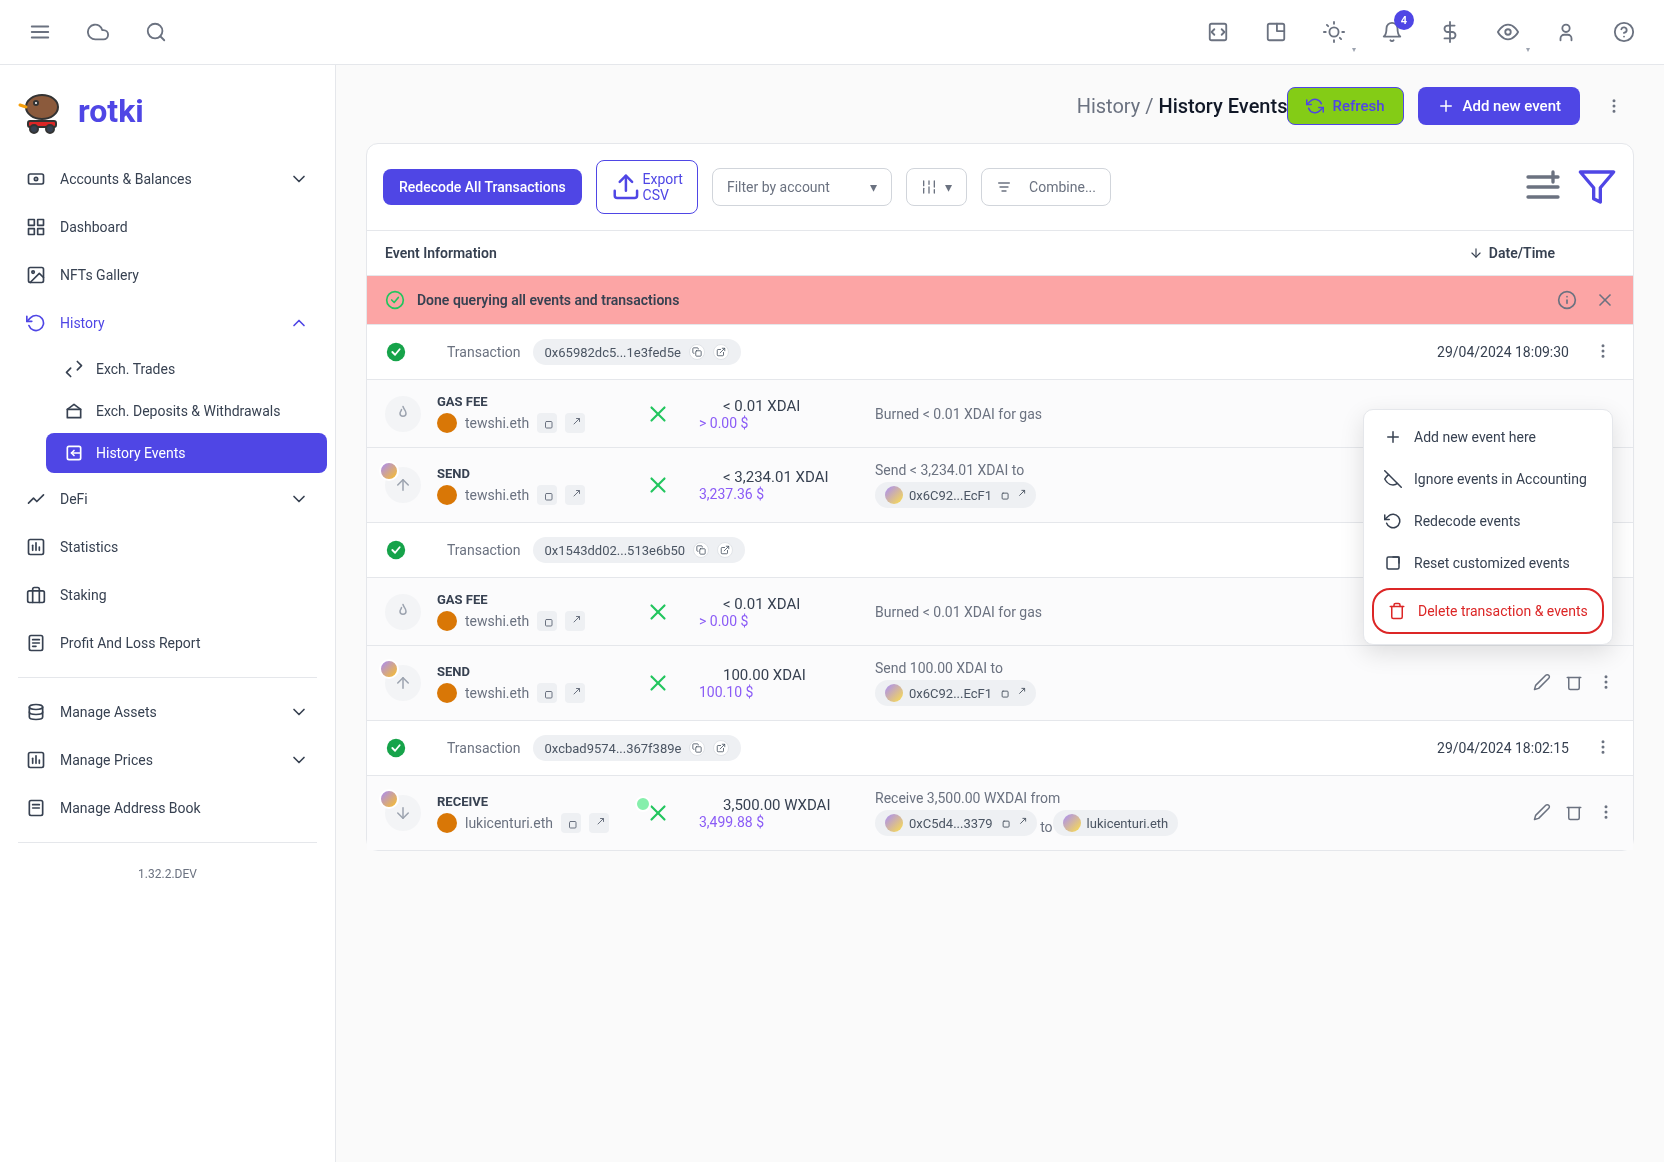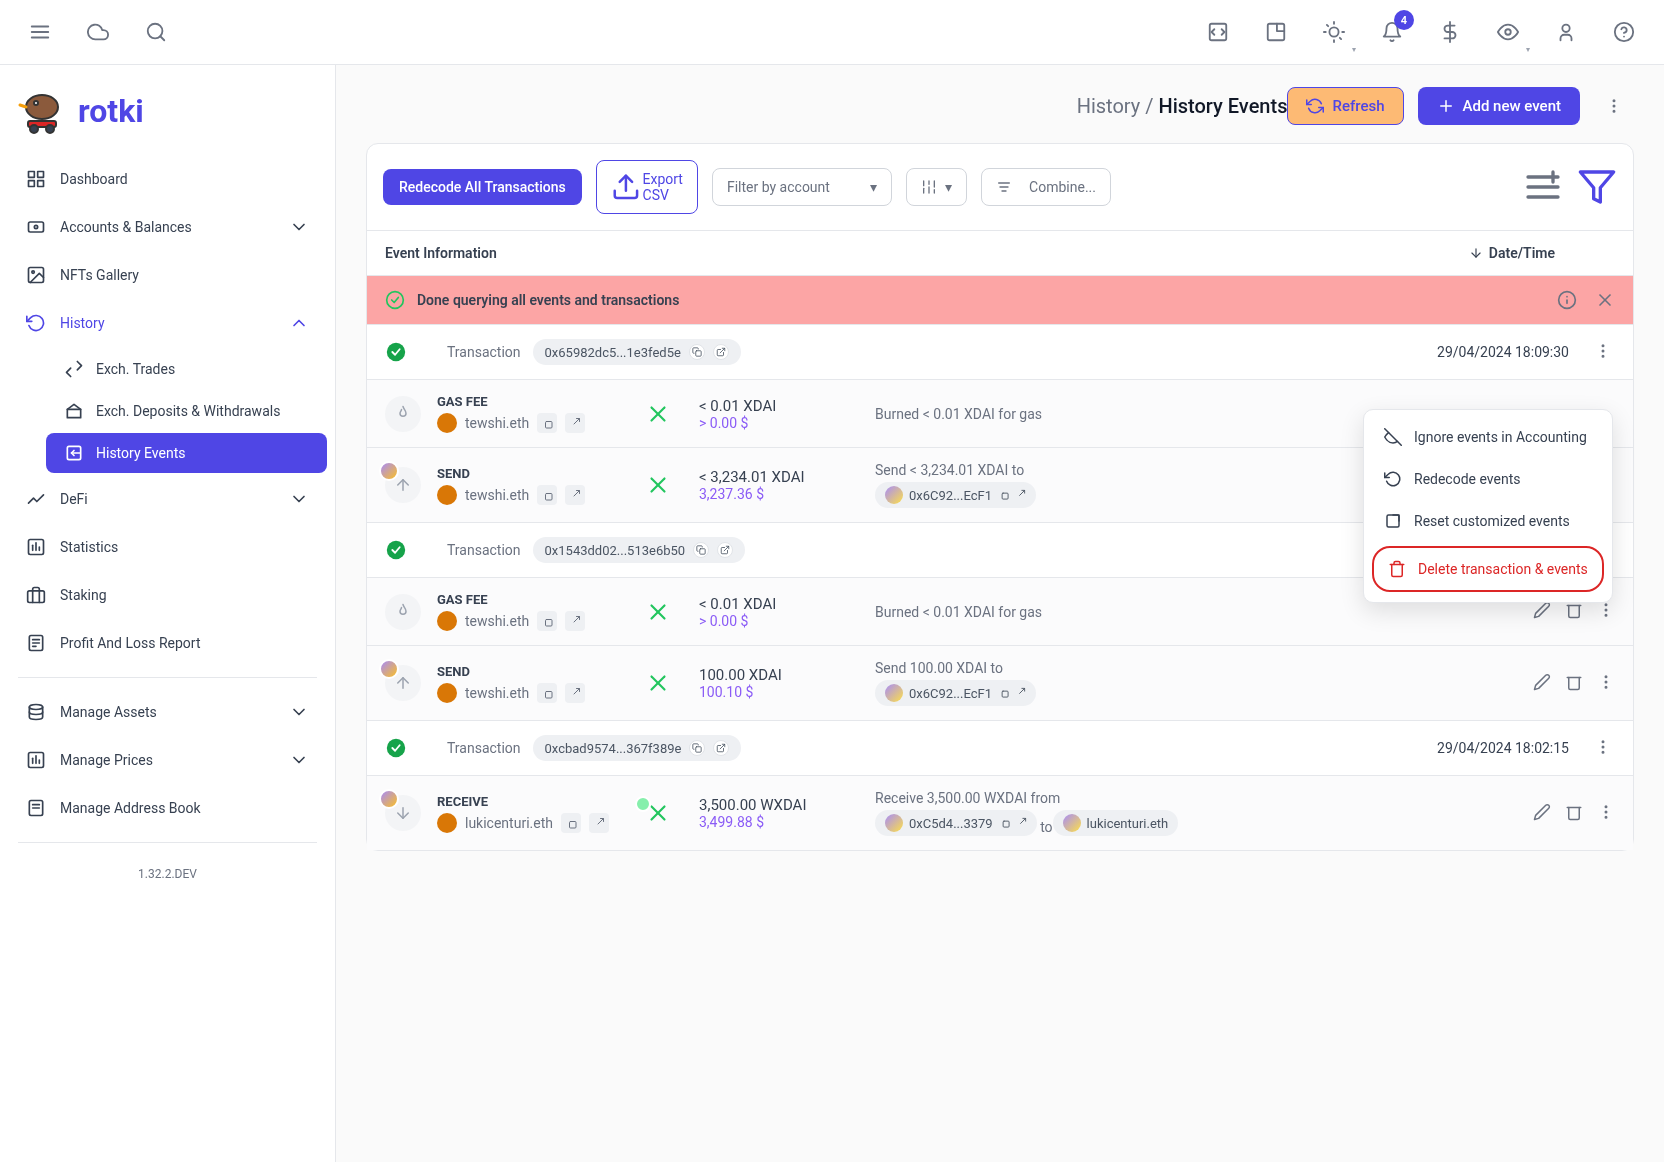--- a/index.html
+++ b/index.html
@@ -26,21 +26,21 @@
 .nav-sub .nav-item.active { background: #4f46e5; color: #fff; }
 .nav-divider { border-top: 1px solid #e5e7eb; margin: 10px 18px; }
 .version { text-align: center; color: #6b7280; font-size: 12px; padding: 14px 0; }
 
 .main { flex: 1; overflow-y: auto; background: #fafafa; padding: 22px 30px; }
 .page-head { display: flex; align-items: center; justify-content: flex-end; margin-bottom: 18px; }
 .breadcrumb { font-size: 20px; color: #6b7280; }
 .breadcrumb .current { color: #111827; font-weight: 500; }
 .page-actions { display: flex; align-items: center; gap: 14px; }
 .btn { display: inline-flex; align-items: center; gap: 8px; padding: 9px 18px; border-radius: 8px; font-size: 15px; font-weight: 500; cursor: pointer; border: 1px solid transparent; }
-.btn-outline-primary { border-color: #4f46e5; color: #4f46e5; background: #fdba74; }
+.btn-outline-primary { border-color: #4f46e5; color: #4f46e5; background: #84cc16; }
 .btn-primary { background: #4f46e5; color: #fff; }
 .btn-icon-only { width: 40px; padding: 9px; justify-content: center; }
 .btn svg { width: 18px; height: 18px; }
 
 .card { background: #fff; border: 1px solid #e5e7eb; border-radius: 12px; }
 .toolbar { display: flex; align-items: center; gap: 14px; padding: 16px; flex-wrap: wrap; }
 .btn-solid { background: #4f46e5; color: #fff; border-radius: 8px; padding: 10px 16px; font-weight: 500; }
 .btn-outline { border: 1px solid #d1d5db; background: #fff; border-radius: 8px; padding: 10px 14px; display: flex; align-items: center; gap: 2px; color: #374151; }
 .btn-outline.primary-text { color: #4f46e5; border-color: #4f46e5; }
 .select { border: 1px solid #d1d5db; border-radius: 8px; padding: 10px 14px; display: flex; align-items: center; gap: 8px; color: #6b7280; min-width: 180px; justify-content: space-between; background: #fff; }
@@ -70,21 +70,21 @@
 .event-meta { width: 180px; }
 .event-type { font-weight: 700; color: #374151; font-size: 13px; margin-bottom: 4px; }
 .addr-row { display: flex; align-items: center; gap: 8px; }
 .avatar-mini { width: 20px; height: 20px; border-radius: 50%; background: #d97706; }
 .addr-name { color: #6b7280; font-size: 14px; }
 .mini-act { width: 20px; height: 20px; display: flex; align-items: center; justify-content: center; background: #eef0f3; border-radius: 4px; color: #6b7280; }
 .token-col { width: 50px; display: flex; align-items: center; justify-content: center; position: relative; }
 .token-x { width: 26px; height: 26px; color: #22c55e; }
 .token-sub { position: absolute; top: -4px; left: 2px; width: 16px; height: 16px; border-radius: 50%; background: #86efac; border: 2px solid #fff; }
 .amount-col { width: 160px; }
-.amount-main { color: #374151; font-size: 15px; }
+.amount-main { color: #374151; font-size: 15px; margin-left: 24px; }
 .amount-sub { color: #8b5cf6; font-size: 14px; }
 .desc-col { flex: 1; color: #6b7280; }
 .desc-col .addr-chip { display: inline-flex; align-items: center; gap: 6px; background: #eef0f3; border-radius: 14px; padding: 4px 10px; font-family: monospace; font-size: 13px; color: #4b5563; margin-top: 4px; }
 .desc-col .addr-chip .dot { width: 18px; height: 18px; border-radius: 50%; background: linear-gradient(135deg, #a78bfa, #fde047); }
 .row-actions { display: flex; align-items: center; gap: 14px; color: #6b7280; }
 
 .dropdown { position: absolute; background: #fff; border: 1px solid #e5e7eb; border-radius: 10px; box-shadow: 0 8px 24px rgba(0,0,0,0.12); padding: 6px; min-width: 250px; z-index: 100; }
 .dropdown-item { display: flex; align-items: center; gap: 12px; padding: 12px 14px; border-radius: 8px; color: #374151; cursor: pointer; }
 .dropdown-item svg { width: 18px; height: 18px; }
 .dropdown-item.danger { color: #dc2626; border: 2px solid #dc2626; border-radius: 18px; margin: 4px 2px; }
@@ -187,36 +187,36 @@
           <path d="M8 20 L2 18" stroke="#f59e0b" stroke-width="3"></path>
           <rect x="10" y="34" width="28" height="6" rx="2" fill="#dc2626"></rect>
           <circle cx="16" cy="42" r="4" fill="#374151"></circle>
           <circle cx="32" cy="42" r="4" fill="#374151"></circle>
         </svg>
       <span class="logo-text">rotki</span>
     </div>
 
     <div class="nav-item">
         <svg viewBox="0 0 24 24">
+          <rect x="3" y="6" width="18" height="12" rx="2"></rect>
+          <circle cx="12" cy="12" r="2"></circle>
+        </svg>
+        <span>Accounts &amp; Balances</span>
+        <svg class="chev" viewBox="0 0 24 24" width="16">
+          <polyline points="6 9 12 15 18 9"></polyline>
+        </svg>
+      </div>
+    <div class="nav-item">
+        <svg viewBox="0 0 24 24">
           <rect x="3" y="3" width="7" height="7"></rect>
           <rect x="14" y="3" width="7" height="7"></rect>
           <rect x="3" y="14" width="7" height="7"></rect>
           <rect x="14" y="14" width="7" height="7"></rect>
         </svg>
         <span>Dashboard</span>
-      </div>
-    <div class="nav-item">
-        <svg viewBox="0 0 24 24">
-          <rect x="3" y="6" width="18" height="12" rx="2"></rect>
-          <circle cx="12" cy="12" r="2"></circle>
-        </svg>
-        <span>Accounts &amp; Balances</span>
-        <svg class="chev" viewBox="0 0 24 24" width="16">
-          <polyline points="6 9 12 15 18 9"></polyline>
-        </svg>
       </div>
     <div class="nav-item">
         <svg viewBox="0 0 24 24">
           <rect x="3" y="3" width="18" height="18" rx="2"></rect>
           <circle cx="8.5" cy="8.5" r="1.5"></circle>
           <polyline points="21 15 16 10 5 21"></polyline>
         </svg>
         <span>NFTs Gallery</span>
       </div>
     <div class="nav-item active-parent">
@@ -819,20 +819,27 @@
                   <circle cx="12" cy="12" r="1"></circle>
                   <circle cx="12" cy="19" r="1"></circle>
                 </svg></span>
       </div>
     </div>
         </div>
 
       <div class="dropdown" style="top:265px; right:20px;">
         <div class="dropdown-item">
             <svg viewBox="0 0 24 24">
+              <line x1="12" y1="5" x2="12" y2="19"></line>
+              <line x1="5" y1="12" x2="19" y2="12"></line>
+            </svg>
+            <span>Add new event here</span>
+          </div>
+        <div class="dropdown-item">
+            <svg viewBox="0 0 24 24">
               <path d="M17.94 17.94A10.07 10.07 0 0 1 12 20c-7 0-11-8-11-8a18.45 18.45 0 0 1 5.06-5.94"></path>
               <line x1="1" y1="1" x2="23" y2="23"></line>
             </svg>
             <span>Ignore events in Accounting</span>
           </div>
         <div class="dropdown-item">
             <svg viewBox="0 0 24 24">
               <polyline points="1 4 1 10 7 10"></polyline>
               <path d="M3.51 15a9 9 0 1 0 2.13-9.36L1 10"></path>
             </svg>

